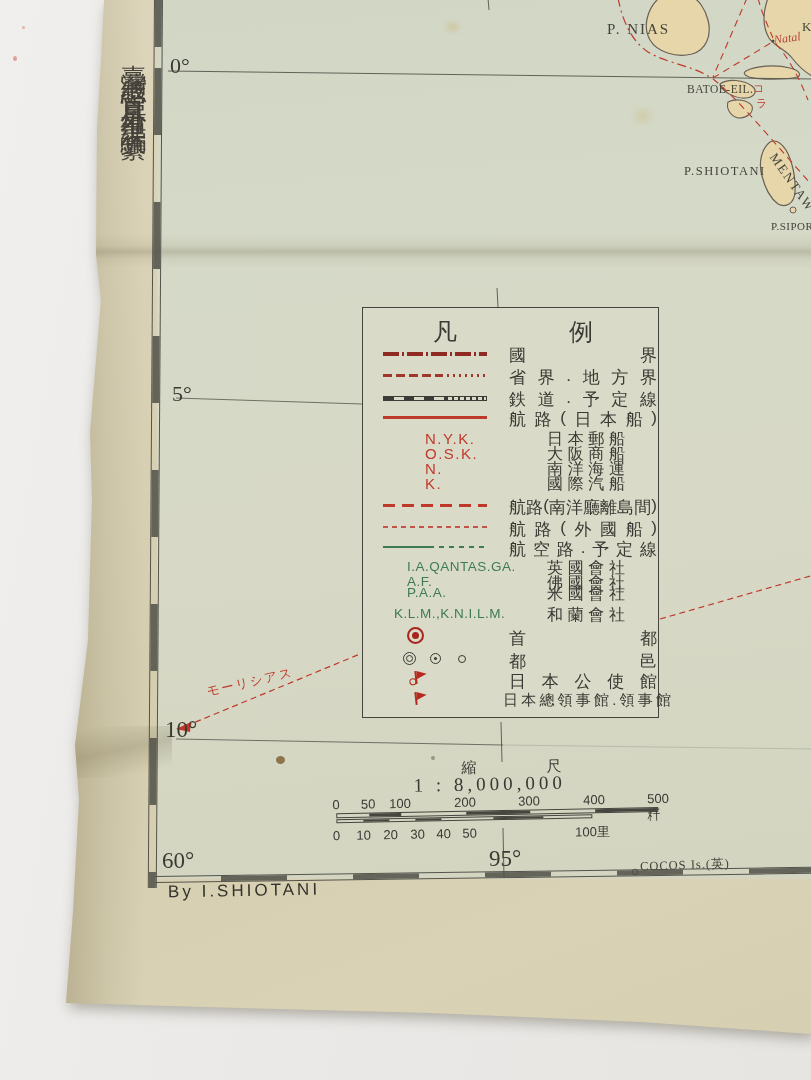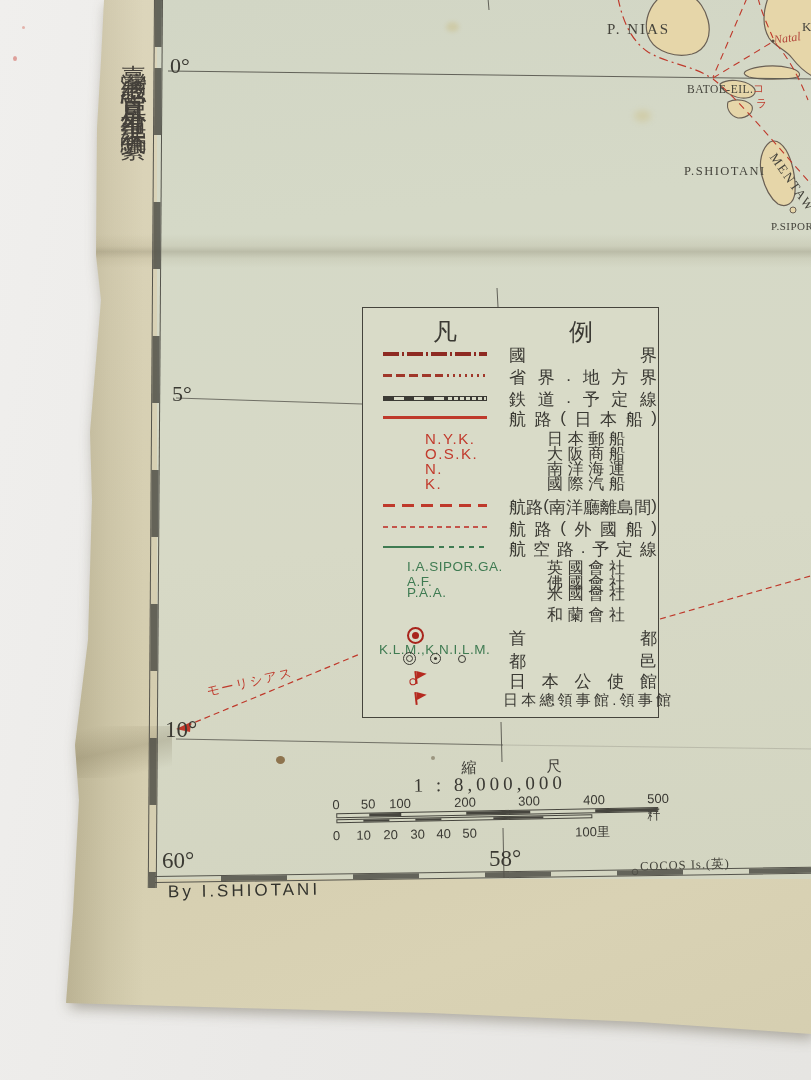--- a/index.html
+++ b/index.html
@@ -72,21 +72,21 @@
     border:1.6px solid #45443c;background:#d9dbc8;font-family:"Liberation Sans",sans-serif;}
   .ltitle{position:absolute;left:70px;top:8px;width:160px;display:flex;justify-content:space-between;
     font-size:24px;color:#3a3933;}
   .lrow{position:absolute;left:0;width:100%;height:20px;}
   .lab{position:absolute;left:146px;width:148px;top:0;font-size:17px;color:#3a3933;}
   .lab.co{left:184px;width:78px;font-size:16px;}
   .lab.long{left:140px;width:168px;font-size:15px;}
   .justified{display:flex;justify-content:space-between;}
   .abbr{position:absolute;left:62px;top:1px;font-size:15px;letter-spacing:1.5px;color:#c23a2c;}
   .abbr.green{left:44px;font-size:13.5px;letter-spacing:.5px;color:#3f7b52;}
-  .abbr.wide{left:16px;margin-top:36px;}
+  .abbr.wide{left:31px;}
   .sym{position:absolute;left:20px;top:8px;width:104px;}
   .line-nat{height:3.5px;background:repeating-linear-gradient(90deg,#8e2a22 0 16px,transparent 16px 19px,#8e2a22 19px 21.5px,transparent 21.5px 24px);}
   .line-prov{height:2.5px;background-image:repeating-linear-gradient(90deg,#a0372a 0 9px,transparent 9px 13px),repeating-linear-gradient(90deg,#a0372a 0 2px,transparent 2px 6px);
     background-size:58px 100%,46px 100%;background-position:0 0,58px 0;background-repeat:no-repeat;}
   .line-rail{height:5px;border:1px solid #3c3b35;
     background-image:repeating-linear-gradient(90deg,#3c3b35 0 10px,transparent 10px 20px),repeating-linear-gradient(90deg,#3c3b35 0 2px,transparent 2px 6px);
     background-size:62px 100%,40px 100%;background-position:0 0,62px 0;background-repeat:no-repeat;}
   .line-jp{height:2.5px;background:#bf392b;}
   .line-nanyo{height:2.5px;background:repeating-linear-gradient(90deg,#bf392b 0 12px,transparent 12px 19px);}
   .line-foreign{height:1.8px;background:repeating-linear-gradient(90deg,#c4544a 0 5px,transparent 5px 9px);}
@@ -171,21 +171,21 @@
         <path d="M176,729 L191,722 L190,732 Z" fill="#bf392b"></path>
       </svg>
 
       <div class="border-left"></div>
       <div class="border-bottom"></div>
 
       <span class="lbl deg lat0">0°</span>
       <span class="lbl deg lat5">5°</span>
       <span class="lbl deg lat10">10°</span>
       <span class="lbl deg lon90">60°</span>
-      <span class="lbl deg lon95">58°</span>
+      <span class="lbl deg lon95">95°</span>
 
       <span class="lbl pl nias">P. NIAS</span>
       <span class="lbl natal">Natal</span>
       <span class="lbl pl kcut">K</span>
       <span class="lbl pl batoe">BATOE-EIL.</span>
       <span class="lbl rchar rc1">コ</span>
       <span class="lbl rchar rc2">ラ</span>
       <span class="lbl pl siberoet">P.SHIOTANI</span>
       <span class="lbl pl mentawei">MENTAW</span>
       <span class="lbl pl sipora">P.SIPOR</span>
@@ -308,21 +308,21 @@
               <span>航</span>
               <span>空</span>
               <span>路</span>
               <span>.</span>
               <span>予</span>
               <span>定</span>
               <span>線</span>
             </span>
         </div>
         <div class="lrow" style="top:250px">
-          <span class="abbr green">I.A.SIPOR.GA.</span>
+          <span class="abbr green">I.A.QANTAS.GA.</span>
           <span class="lab co justified">
               <span>英</span>
               <span>國</span>
               <span>會</span>
               <span>社</span>
             </span>
         </div>
         <div class="lrow" style="top:265px">
           <span class="abbr green">A.F.</span>
           <span class="lab co justified">

